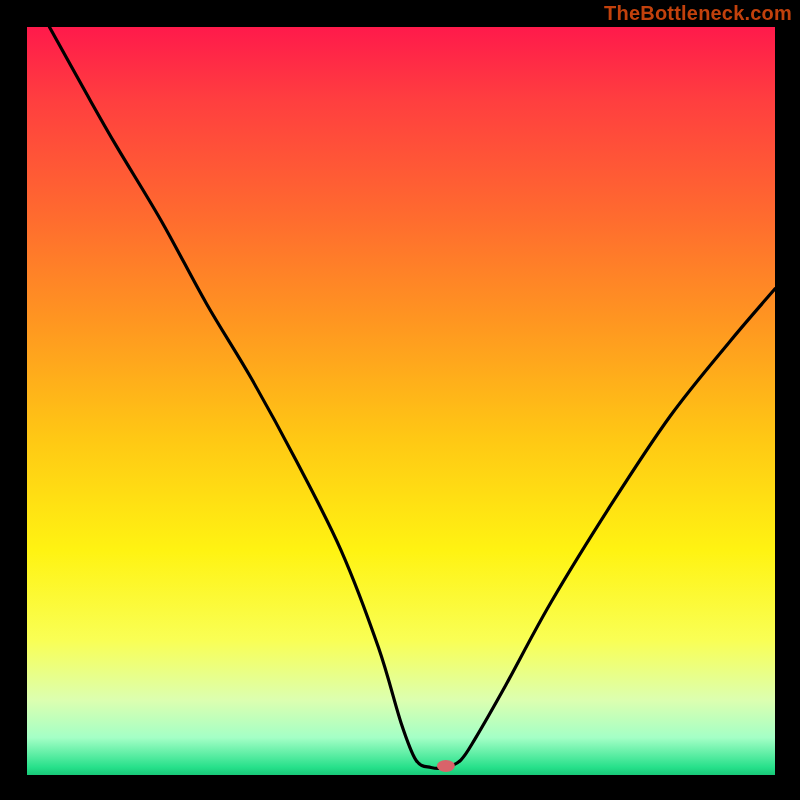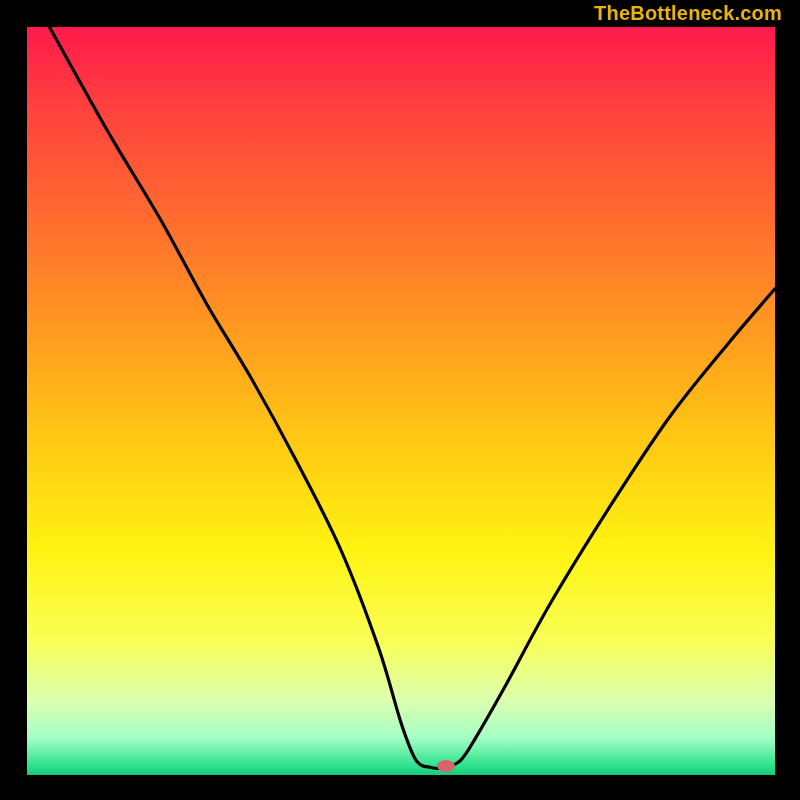--- a/index.html
+++ b/index.html
@@ -15,22 +15,22 @@
     width: 800px;
     height: 800px;
     background: #000;
   }
   svg {
     display: block;
   }
   .watermark {
     position: absolute;
     top: 2px;
-    right: 18px;
-    color: #eab308;
+    right: 8px;
+    color: #c2410c;
     font-family: Arial, Helvetica, sans-serif;
     font-size: 20px;
     font-weight: 600;
     letter-spacing: 0.2px;
     user-select: none;
   }
 </style>
 </head>
 <body>
 

